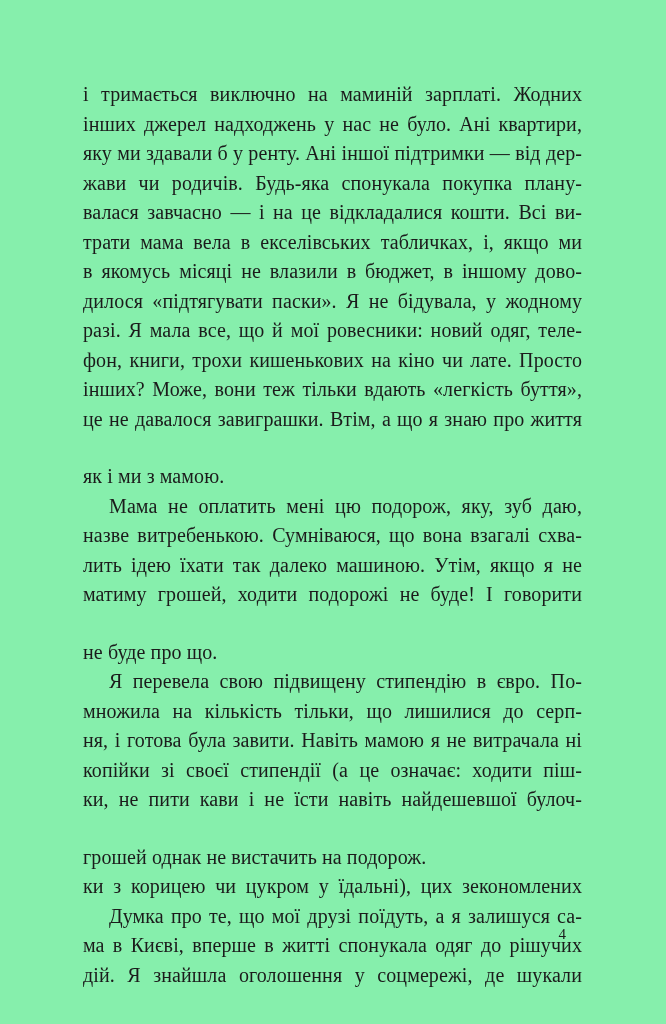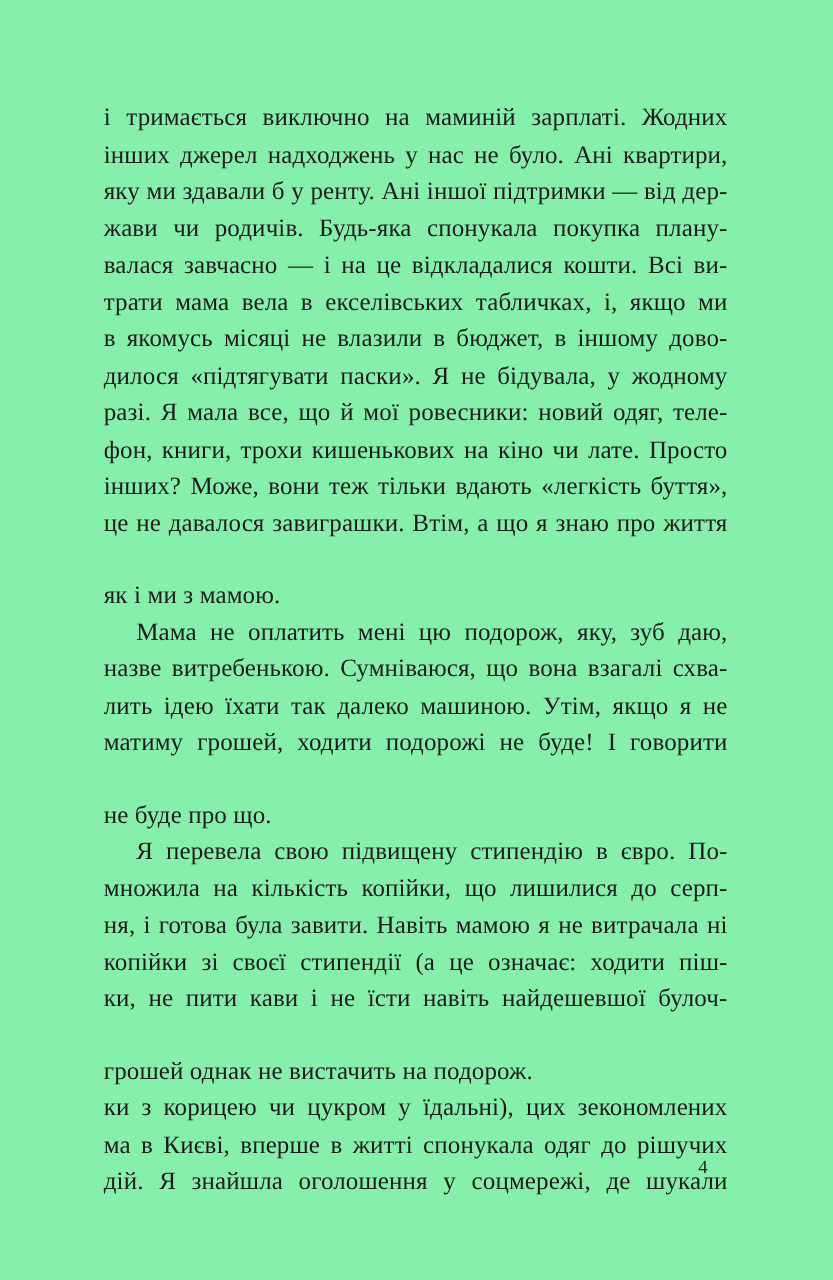--- a/index.html
+++ b/index.html
@@ -75,29 +75,30 @@
     <div class="paragraph">
       <div class="line indent">Мама не оплатить мені цю подорож, яку, зуб даю,</div>
       <div class="line">назве витребенькою. Сумніваюся, що вона взагалі схва-</div>
       <div class="line">лить ідею їхати так далеко машиною. Утім, якщо я не</div>
       <div class="line">матиму грошей, ходити подорожі не буде! І говорити</div>
       <div class="line para-end">не буде про що.</div>
     </div>
 
     <div class="paragraph">
       <div class="line indent">Я перевела свою підвищену стипендію в євро. По-</div>
-      <div class="line">множила на кількість копійки, що лишилися до серп-</div>
+      <div class="line">множила на кількість тільки, що лишилися до серп-</div>
       <div class="line">ня, і готова була завити. Навіть мамою я не витрачала ні</div>
       <div class="line">копійки зі своєї стипендії (а це означає: ходити піш-</div>
       <div class="line">ки, не пити кави і не їсти навіть найдешевшої булоч-</div>
       <div class="line para-end">грошей однак не вистачить на подорож.</div>
       <div class="line">ки з корицею чи цукром у їдальні), цих зекономлених</div>
     </div>
 
     <div class="paragraph">
+      <div class="line indent">Думка про те, що мої друзі поїдуть, а я залишуся са-</div>
       <div class="line">ма в Києві, вперше в житті спонукала одяг до рішучих</div>
       <div class="line">дій. Я знайшла оголошення у соцмережі, де шукали</div>
     </div>
 
   </div>
 
   <div class="folio">4</div>
 </div>
 
 </body></html>

